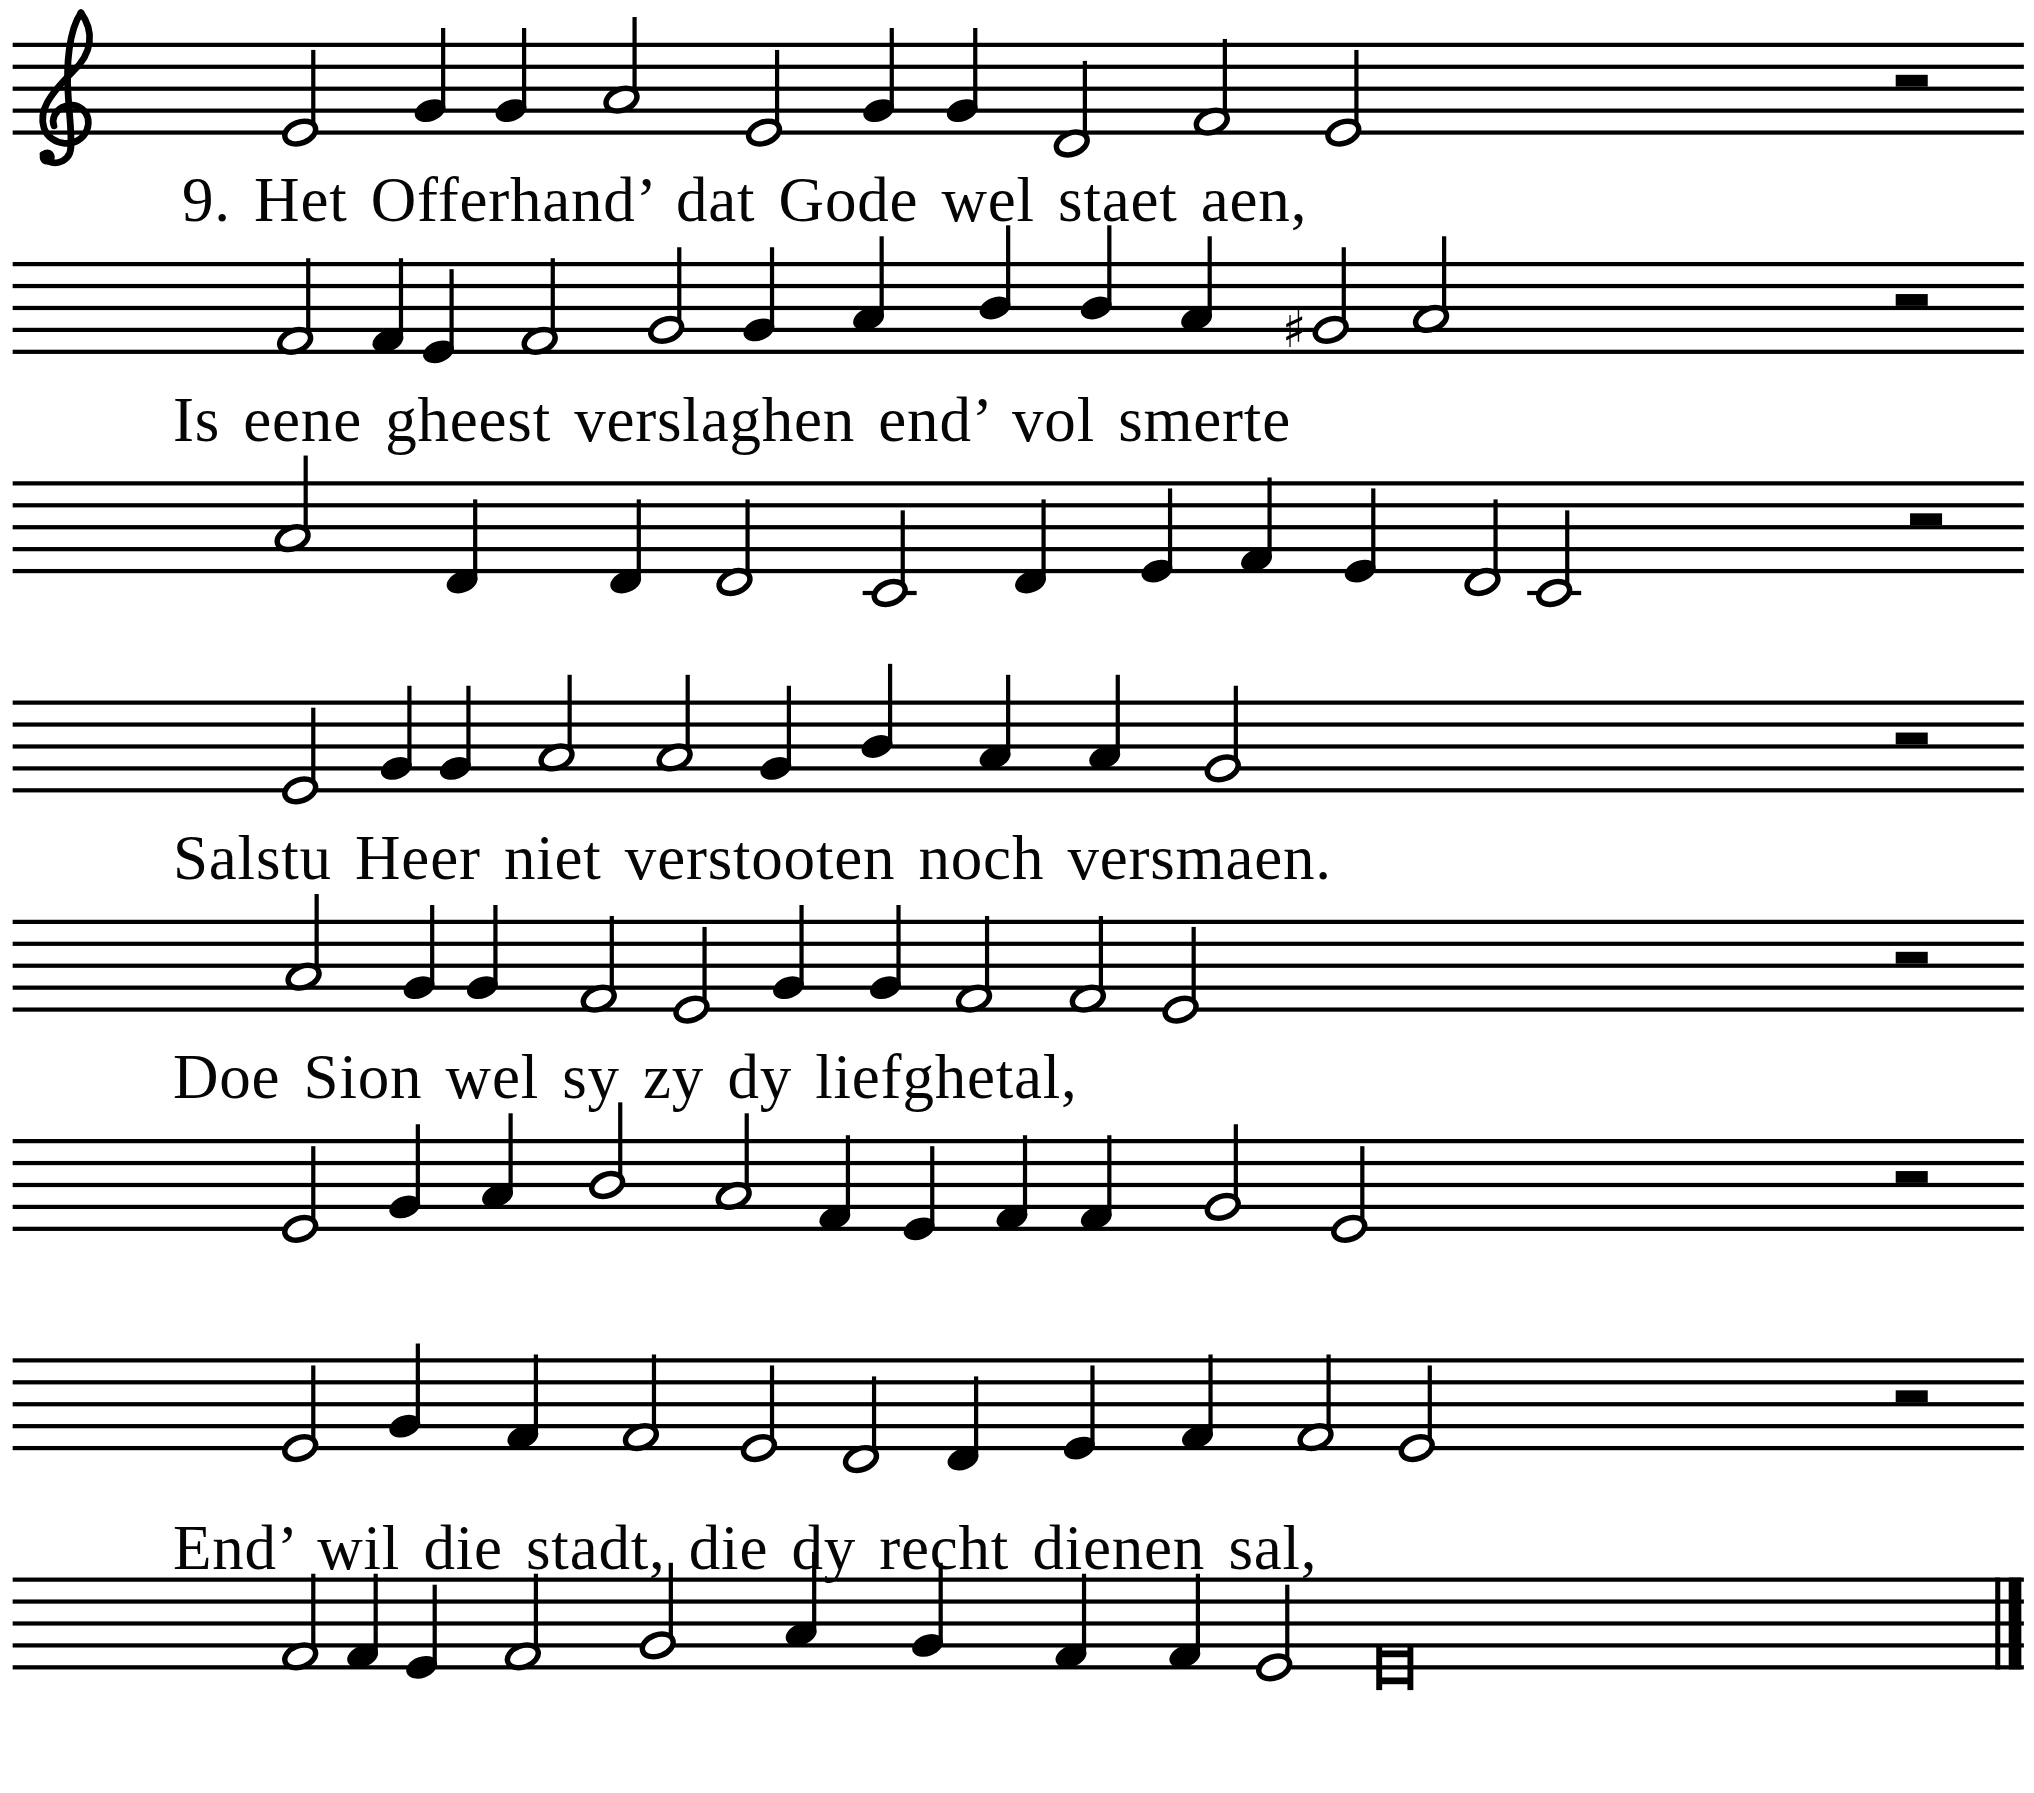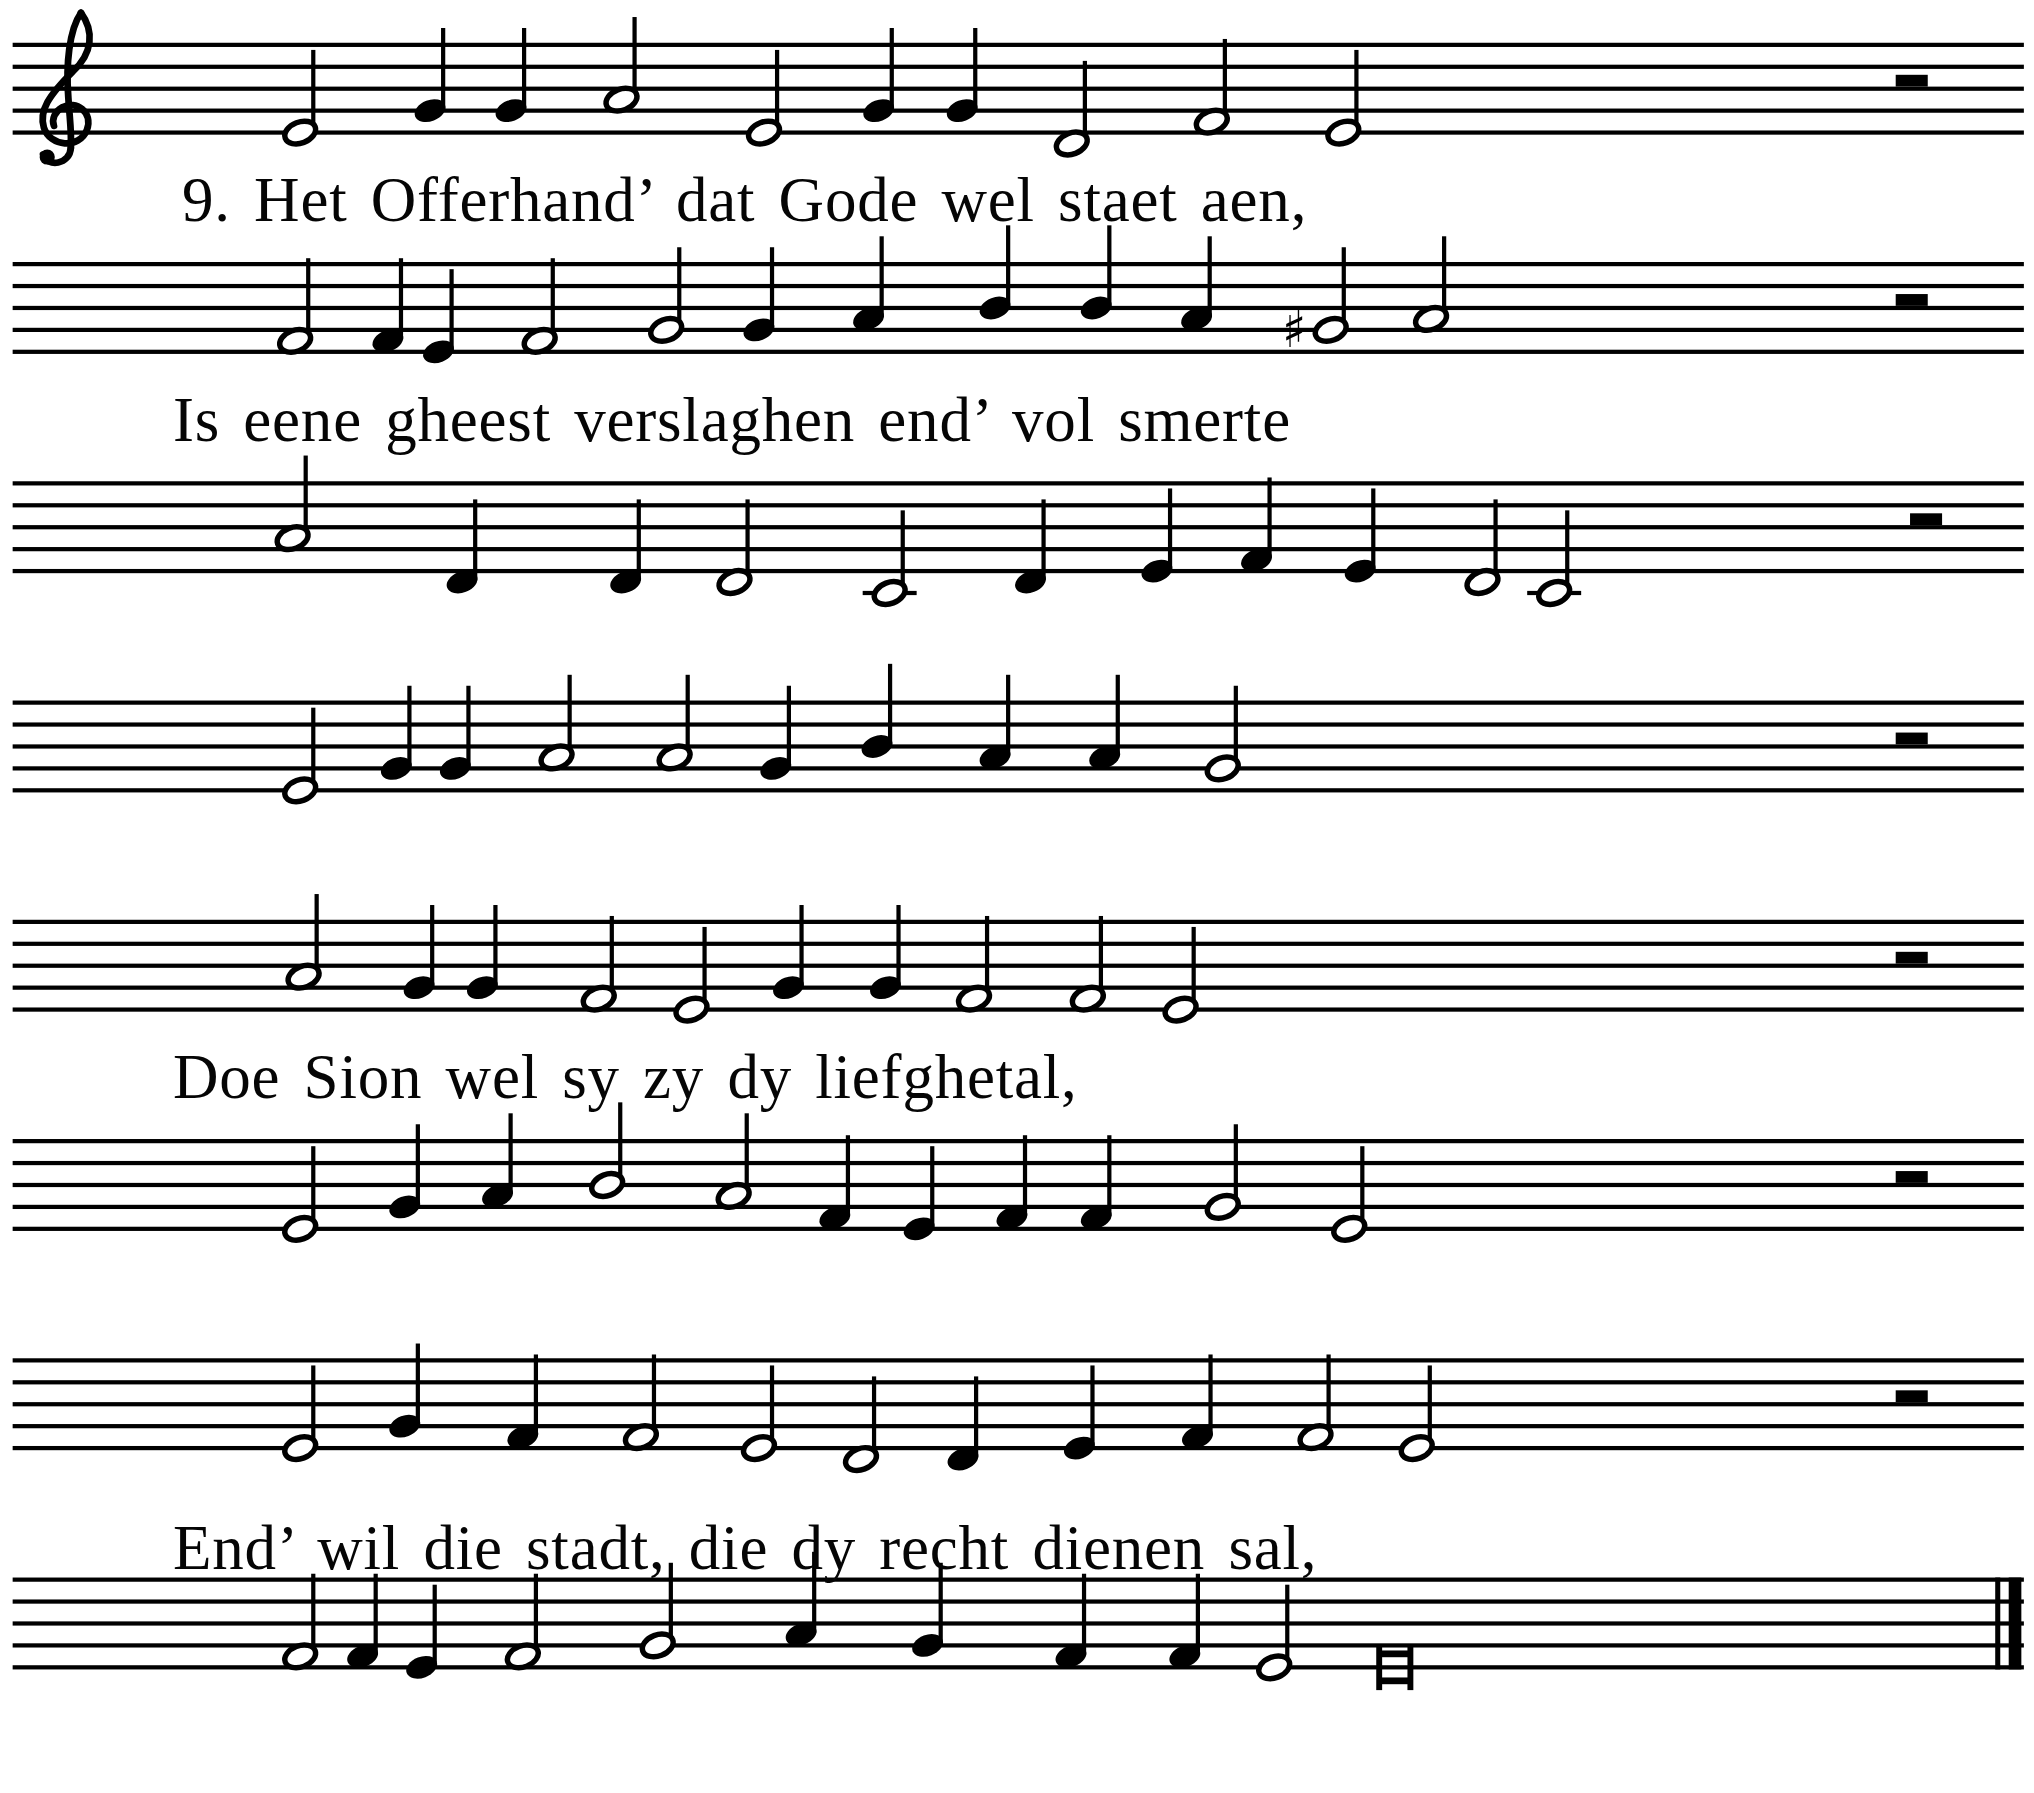--- a/index.html
+++ b/index.html
@@ -271,16 +271,17 @@
         <rect x="1638" y="1989" width="32" height="8" fill="#000000"></rect>
         <rect x="1632" y="1950" width="7" height="54" fill="#000000"></rect>
         <rect x="1669" y="1950" width="7" height="54" fill="#000000"></rect>
         <rect x="2366" y="1870.5" width="6" height="109" fill="#000000"></rect>
         <rect x="2382" y="1870.5" width="15" height="109" fill="#000000"></rect>
       </g>
   </svg>
 
   <div class="lyric" id="lyric-0" style="left: 139px; top: 164px; margin-left: 43px;">9. Het Offerhand’ dat Gode wel staet aen,</div>
   <div class="lyric" id="lyric-1" style="left: 173px; top: 384px;">Is eene gheest verslaghen end’ vol smerte</div>
+  <div class="lyric" id="lyric-3" style="left: 173px; top: 822px;">Salstu Heer niet verstooten noch versmaen.</div>
   <div class="lyric" id="lyric-4" style="left: 173px; top: 1041px;">Doe Sion wel sy zy dy liefghetal,</div>
   <div class="lyric" id="lyric-6" style="left: 173px; top: 1512px;">End’ wil die stadt, die dy recht dienen sal,</div>
 </div>
 
 
 </body></html>

